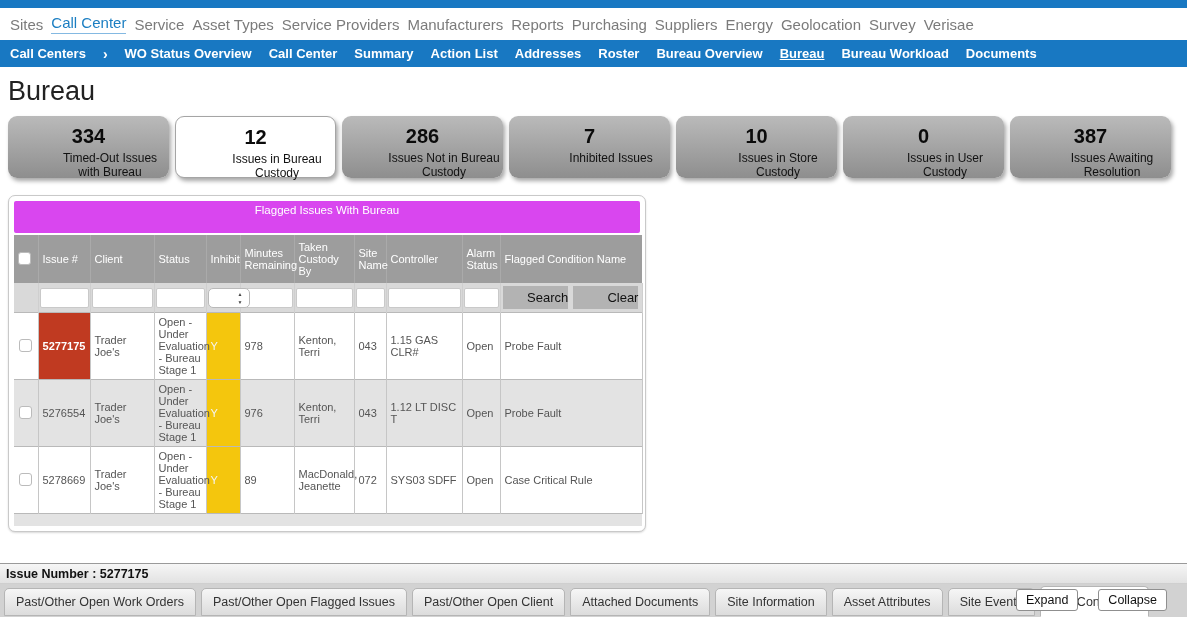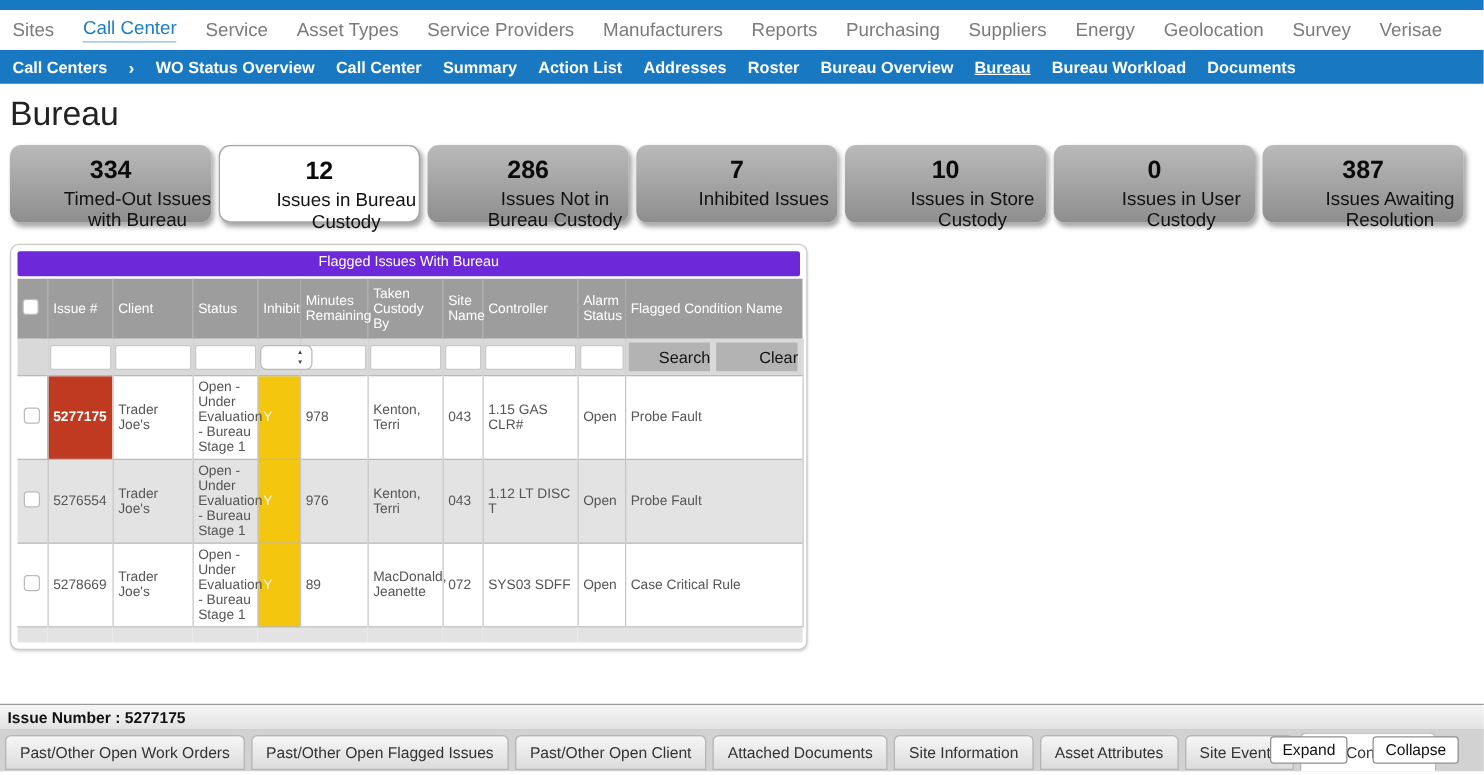--- a/index.html
+++ b/index.html
@@ -2,45 +2,45 @@
 <html><head>
 <meta charset="utf-8">
 <style>
   * { margin:0; padding:0; box-sizing:border-box; }
   html,body { width:1187px; height:620px; overflow:hidden; background:#fff;
     font-family:"Liberation Sans", sans-serif; }
 
   
   .top-strip { height:8px; background:#1878c2; }
   .top-nav { height:32px; background:#fff; display:flex; align-items:center;
-    padding:0 0 0 10px; gap:23px; }
+    padding:0 0 0 10px; gap:8px; }
   .top-nav .nav-item { font-size:15px; color:#7b7b7b; cursor:pointer; white-space:nowrap; }
   .top-nav .nav-item.active { color:#1b7ec2; border-bottom:1px solid #84b9e2; padding-bottom:2px; }
   .sub-nav { height:27px; background:#1878c2; display:flex; align-items:center;
     padding:0 0 0 10px; gap:17px; }
   .sub-nav .snav-item { font-size:13px; color:#fff; font-weight:bold; cursor:pointer; white-space:nowrap; }
   .sub-nav .snav-item.active { text-decoration:underline; }
   .sub-nav .chevron { color:#fff; font-size:14px; font-weight:bold; }
 
   
   .page-title { font-size:27px; color:#222; margin:9px 0 9px 8px; font-weight:400; }
 
   
   .cards { display:flex; flex-wrap:wrap; margin-left:8px; width:1180px; }
   .card { width:161px; height:62px; border-radius:9px; margin:0 6px 16px 0;
     background:linear-gradient(#bababa,#8e8e8e); box-shadow:2px 3px 4px rgba(0,0,0,.35);
     text-align:center; cursor:pointer; padding-top:8px; }
   .card.active { background:#fff; border:1px solid #a5a5a5; }
   .card-count { font-size:20px; font-weight:bold; color:#0b0b0b; line-height:24px; }
-  .card-label { font-size:15px; color:#111; margin-top:3px;margin-left:43px; }
+  .card-label { font-size:12px; color:#111; margin-top:3px;margin-left:43px; }
 
   
   .panel { width:638px; margin:1px 0 0 8px; border:1px solid #c9c9c9; border-radius:7px;
     background:#fff; padding:5px; box-shadow:0 1px 2px rgba(0,0,0,.15); }
-  .panel-title { height:20px; line-height:18px; background:#6d28d9; color:#fff;
+  .panel-title { height:32px; line-height:18px; background:#d946ef; color:#fff;
     font-size:11.5px; text-align:center; border-radius:2px; }
   table.grid { width:100%; border-collapse:collapse; table-layout:fixed; margin-top:2px; }
   table.grid col.c-chk{width:24px;} col.c-issue{width:52px;} col.c-client{width:64px;}
   col.c-status{width:52px;} col.c-inh{width:34px;} col.c-min{width:54px;}
   col.c-cust{width:60px;} col.c-site{width:32px;} col.c-ctrl{width:76px;}
   col.c-alarm{width:38px;} col.c-flag{width:142px;}
   .grid th { background:#9d9d9d; color:#fff; font-size:11px; font-weight:normal;
     text-align:left; padding:6px 4px; border-right:1px solid #aaa; vertical-align:middle; }
   .grid th:last-child { border-right:none; }
   .chk { display:inline-block; width:13px; height:13px; background:#fff;

